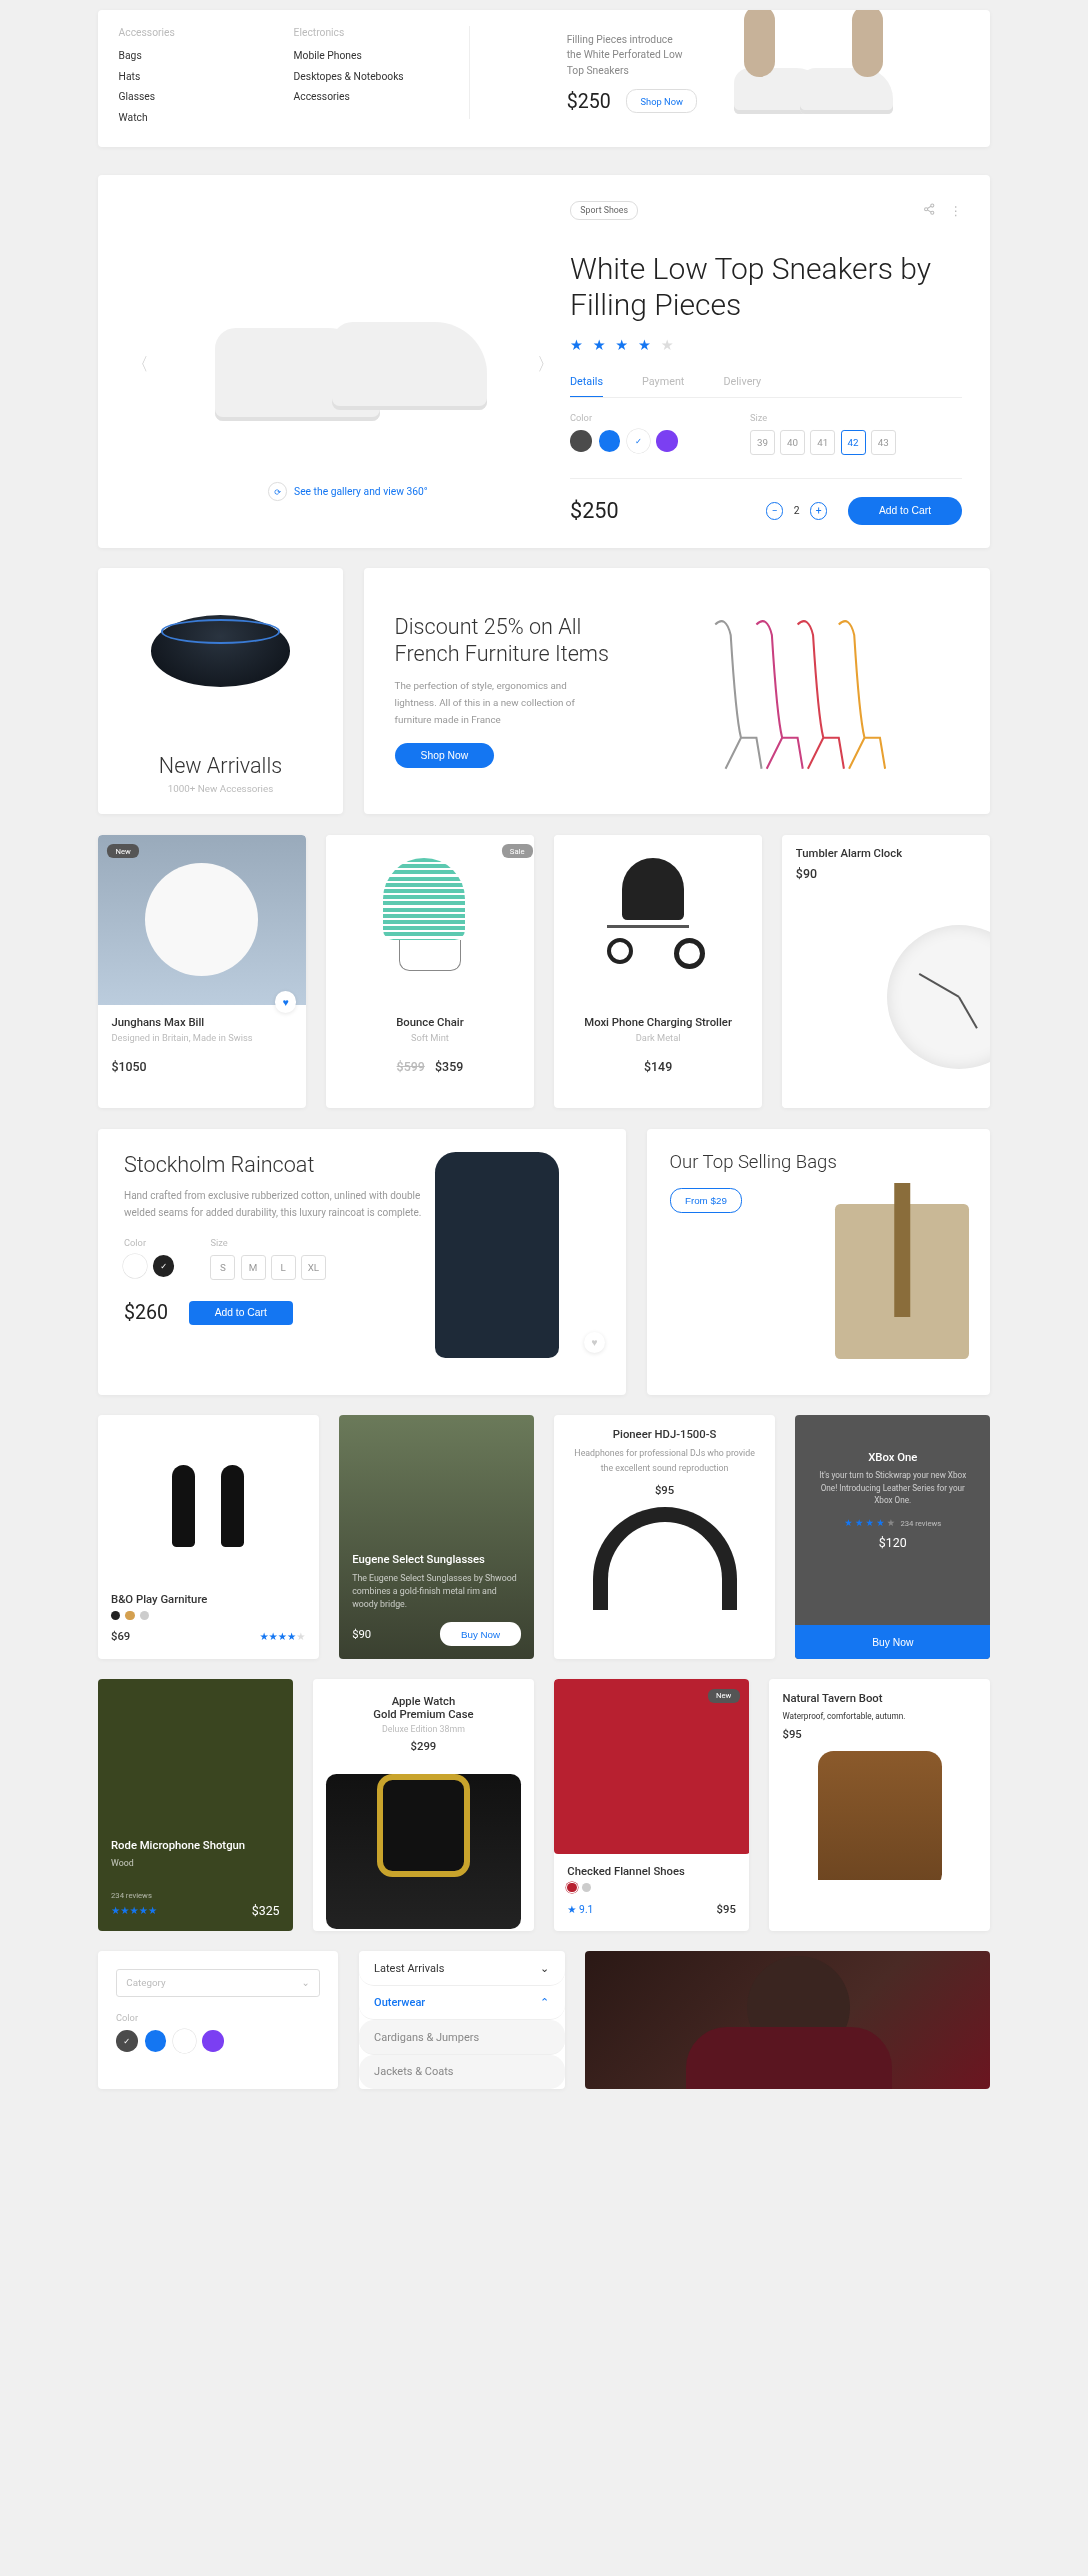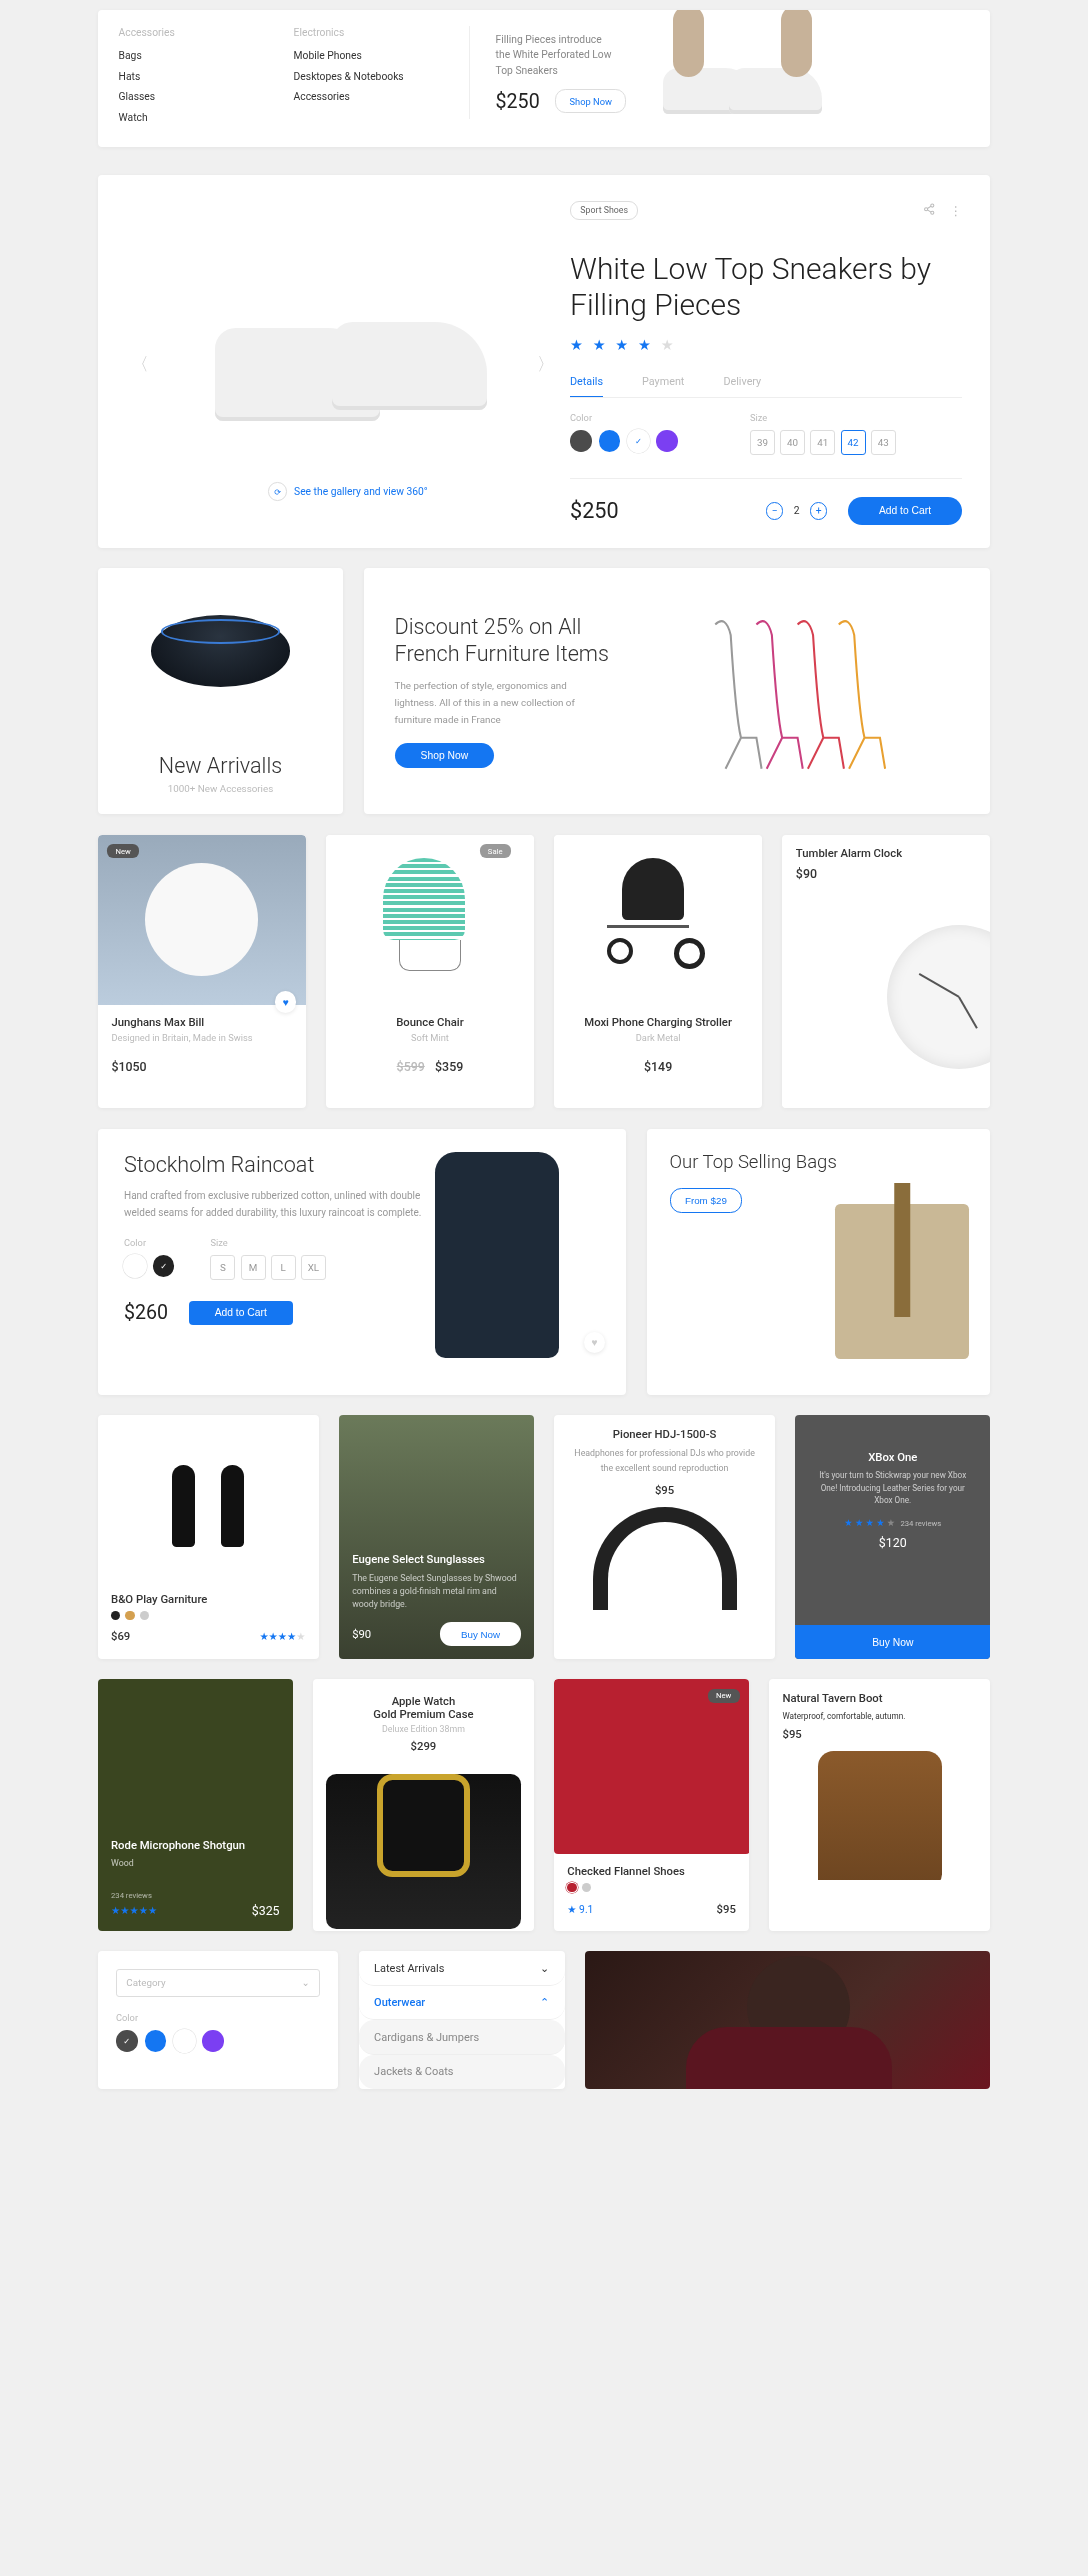--- a/index.html
+++ b/index.html
@@ -5,21 +5,21 @@
   * { box-sizing: border-box; margin: 0; padding: 0; }
   body { font-family: -apple-system, BlinkMacSystemFont, "Segoe UI", Roboto, sans-serif; background: #f0f0f0; color: #333; width: 1088px; transform-origin: top left; }
   .page { width: 1088px; padding: 10.3px 98px 31px; }
   .card { background: #fff; border-radius: 4.1px; box-shadow: 0 1px 4.1px rgba(0,0,0,0.05); overflow: hidden; }
   
   
   .top-card { display: flex; padding: 15.5px 20.6px; margin-bottom: 28px; align-items: flex-start; }
   .nav-col { width: 175px; }
   .nav-col h4 { font-size: 10.3px; font-weight: 400; color: #bbb; margin-bottom: 10.3px; }
   .nav-col div { font-size: 10.3px; color: #333; margin-bottom: 7.7px; cursor: pointer; }
-  .promo-box { flex: 1; display: flex; align-items: center; gap: 31px; padding-left: 26px; border-left: 0.5px solid #eee; }
+  .promo-box { flex: 1; display: flex; align-items: center; gap: 31px; padding-left: 26px; border-left: 0.5px solid #eee; justify-content: center; }
   .promo-text { font-size: 10.3px; color: #888; line-height: 1.5; }
   .promo-price { font-size: 19.6px; color: #222; font-weight: 400; }
   .shop-now-sm { display: inline-block; padding: 5.2px 13.4px; border: 0.5px solid #ddd; border-radius: 10.3px; font-size: 9.3px; color: #1476f2; cursor: pointer; }
   .sneaker-hero { width: 170px; height: 93px; position: relative; }
   
   
   .detail-card { display: flex; padding: 26px 28px 23px; margin-bottom: 20.6px; position: relative; }
   .gallery { flex: 1; display: flex; flex-direction: column; align-items: center; justify-content: center; position: relative; }
   .sneaker-img { width: 319px; height: 216px; position: relative; }
   .arrow { position: absolute; top: 45%; font-size: 17.5px; color: #ccc; cursor: pointer; padding: 5.2px; }
@@ -65,21 +65,21 @@
   
   
   .row4 { display: flex; gap: 20.6px; margin-bottom: 20.6px; }
   .pcard { flex: 1; padding: 0; position: relative; }
   .pcard-img { height: 170px; background: #f5f5f5; border-radius: 4.1px 4.1px 0 0; position: relative; display: flex; align-items: center; justify-content: center; }
   .pcard-body { padding: 11.3px 13.4px 16.5px; }
   .pcard h3 { font-size: 11.3px; font-weight: 500; margin-bottom: 3.1px; }
   .pcard .sub2 { font-size: 9.3px; color: #bbb; margin-bottom: 15.5px; }
   .pcard .pr { font-size: 12.4px; font-weight: 500; }
   .badge { position: absolute; top: 9.3px; left: 9.3px; padding: 2.6px 8.2px; border-radius: 6.2px; font-size: 7.7px; color: #fff; }
-  .badge-sale { left: auto; right: 23px; }
+  .badge-sale { left: auto; right: 1px; }
   .heart { position: absolute; right: 9.3px; bottom: -8.2px; width: 21.6px; height: 21.6px; border-radius: 50%; background: #fff; box-shadow: 0 1px 4.1px rgba(0,0,0,0.1); display: flex; align-items: center; justify-content: center; color: #1476f2; font-size: 10.3px; }
   .strike { text-decoration: line-through; color: #bbb; margin-right: 10.3px; }
   .clock .pcard-img { height: 222px; border-radius: 4.1px; }
   .clock h3, .clock .pr { padding: 0 13.4px; }
   .clock h3 { padding-top: 12.4px; margin-bottom: 6.2px; }
   .clock .pr { font-size: 12.4px; }
   .parrow { position: absolute; top: 45%; color: #ccc; font-size: 12.4px; cursor: pointer; }
   
   
   .row5 { display: flex; gap: 20.6px; margin-bottom: 20.6px; }

